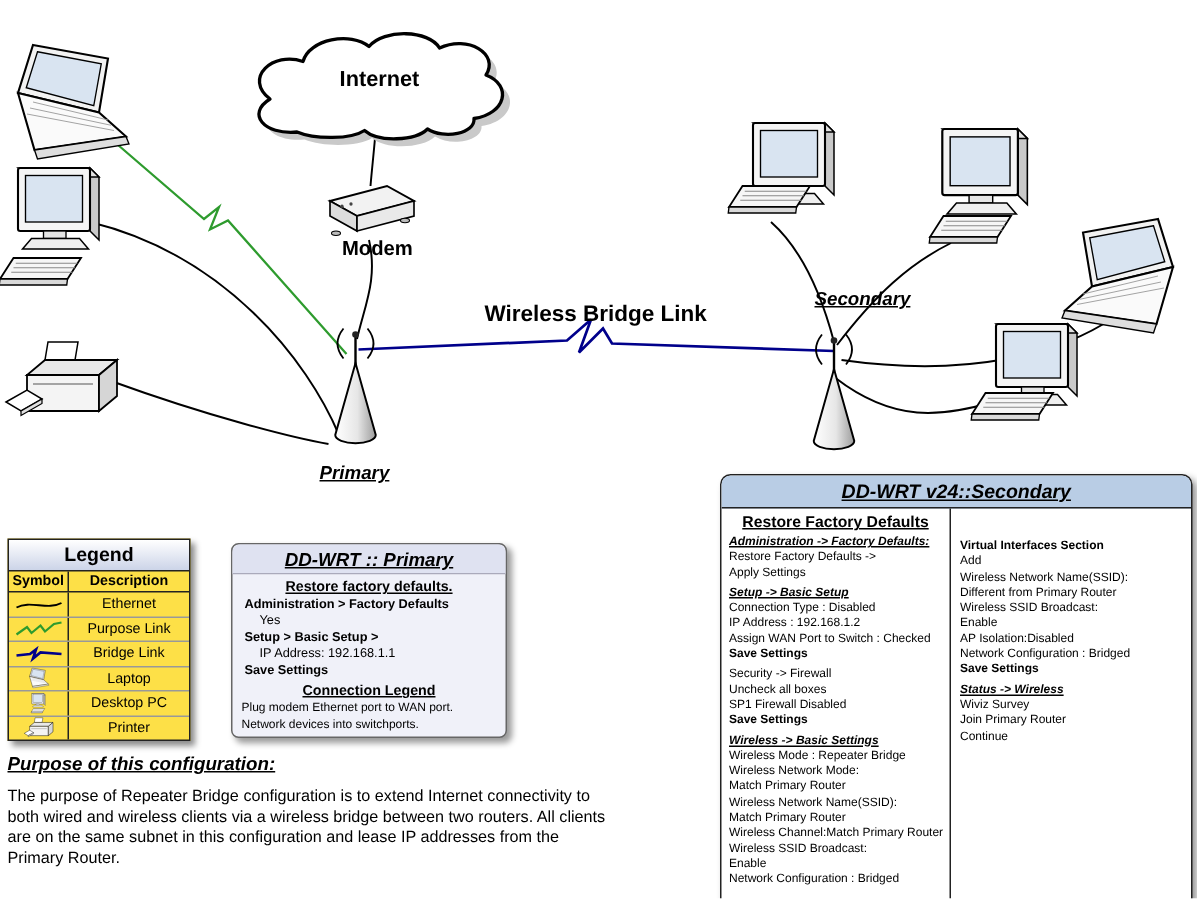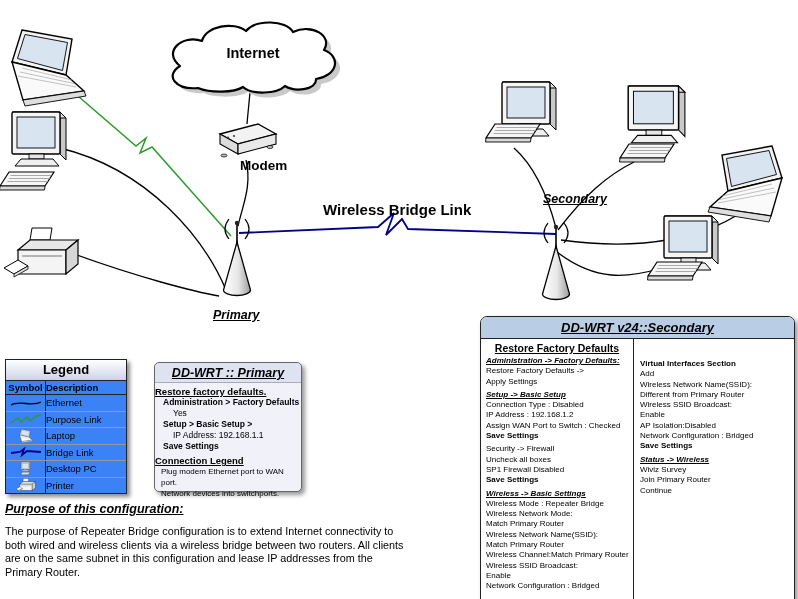--- a/index.html
+++ b/index.html
@@ -9,44 +9,44 @@
   }
   svg.diagram{position:absolute;left:0;top:0;}
   .eth{fill:none;stroke:#000;stroke-width:1.3;}
   .wifi{fill:none;stroke:#2e9b2e;stroke-width:1.5;}
   .bridge{fill:none;stroke:#00008b;stroke-width:1.8;}
   .cloud{fill:#fff;stroke:#000;stroke-width:2.2;stroke-linejoin:round;}
   .cloud-shadow{fill:#c9c9c9;stroke:none;}
 
   .lbl{position:absolute;font-weight:bold;white-space:nowrap;}
   .internet{left:205px;top:45px;width:96px;text-align:center;font-size:14.5px;}
-  .modemlbl{left:240px;top:158px;font-size:13.5px;}
+  .modemlbl{left:228px;top:158px;font-size:13.5px;}
   .bridgelbl{left:323px;top:201px;font-size:15px;}
   .primarylbl{left:213px;top:308px;font-size:12.5px;font-style:italic;text-decoration:underline;}
   .secondarylbl{left:543px;top:192px;font-size:12.5px;font-style:italic;text-decoration:underline;}
 
   
-  .legend{position:absolute;left:5px;top:359px;width:120px;background:#3b82f6;
+  .legend{position:absolute;left:5px;top:359px;width:120px;background:#fde047;
     border:1.5px solid #222;box-shadow:3px 3px 4px rgba(0,0,0,.45);}
   .legend-title{font-weight:bold;font-size:13px;text-align:center;padding:2px 0 3px;
     background:linear-gradient(180deg,#ffffff,#ccd4e8);border-bottom:1px solid #222;}
   .legend-head{display:flex;border-bottom:1px solid #222;font-weight:bold;font-size:9.5px;}
   .legend-row{display:flex;height:15.5px;align-items:center;font-size:9.5px;}
   .legend-row + .legend-row{border-top:1px solid #999;}
   .sym-col{width:40px;flex:0 0 40px;text-align:center;border-right:1px solid #222;
     display:flex;align-items:center;justify-content:center;height:100%;padding:1px 0;box-sizing:border-box;}
-  .desc-col{flex:1;text-align:left;padding:1px 0;}
+  .desc-col{flex:1;text-align:center;padding:1px 0;}
 
   
-  .primary-box{position:absolute;left:154px;top:362px;width:148px;height:130px;
+  .primary-box{position:absolute;left:154px;top:362px;width:184px;height:130px;
     background:#f0f1f9;border:1px solid #666;border-radius:5px;
     box-shadow:3px 3px 4px rgba(0,0,0,.4);box-sizing:border-box;}
   .pri-title{font-weight:bold;font-style:italic;text-decoration:underline;font-size:12.5px;
     text-align:center;padding:3px 0 2px;background:#dfe2f1;border-radius:5px 5px 0 0;border-bottom:1px solid #aab;}
-  .pri-sec{font-weight:bold;text-decoration:underline;font-size:9.5px;text-align:left;margin-top:3px;}
+  .pri-sec{font-weight:bold;text-decoration:underline;font-size:9.5px;text-align:center;margin-top:3px;}
   .primary-box .cfg-line{font-size:8.5px;line-height:11px;padding-left:8px;}
   .primary-box .cfg-line.indent{padding-left:18px;}
   .primary-box .cfg-line.normal2{padding-left:6px;font-size:8px;}
 
   
   .secondary-box{position:absolute;left:480px;top:316px;width:315px;height:334px;
     background:#fff;border:1px solid #222;border-radius:7px;
     box-shadow:3px 3px 5px rgba(0,0,0,.4);box-sizing:border-box;overflow:hidden;}
   .sec-header{background:#b9cde5;font-weight:bold;font-style:italic;text-decoration:underline;
     font-size:13px;text-align:center;padding:3px 0;border-bottom:1px solid #222;}
@@ -189,33 +189,33 @@
     <div class="legend-row">
       <span class="sym-col">
         <svg width="32" height="12" viewBox="0 0 32 12">
             <polyline points="1,10 8,5 11,9 17,4 20,8 26,3 31,2" class="wifi"></polyline>
           </svg>
       </span>
       <span class="desc-col">Purpose Link</span>
     </div>
     <div class="legend-row">
       <span class="sym-col">
+        <svg width="32" height="12" viewBox="0 0 32 12">
+            <polyline points="1,7 10,6 14,3 12,9 17,5 31,6" class="bridge"></polyline>
+          </svg>
+      </span>
+      <span class="desc-col">Bridge Link</span>
+    </div>
+    <div class="legend-row">
+      <span class="sym-col">
         <svg width="24" height="14" viewBox="0 -2 84 80">
             <use href="#laptop"></use>
           </svg>
       </span>
       <span class="desc-col">Laptop</span>
-    </div>
-    <div class="legend-row">
-      <span class="sym-col">
-        <svg width="32" height="12" viewBox="0 0 32 12">
-            <polyline points="1,7 10,6 14,3 12,9 17,5 31,6" class="bridge"></polyline>
-          </svg>
-      </span>
-      <span class="desc-col">Bridge Link</span>
     </div>
     <div class="legend-row">
       <span class="sym-col">
         <svg width="13" height="14" viewBox="-2 -2 64 84">
             <use href="#monitor"></use>
             <use href="#keyboard" transform="translate(2,60)"></use>
           </svg>
       </span>
       <span class="desc-col">Desktop PC</span>
     </div>

